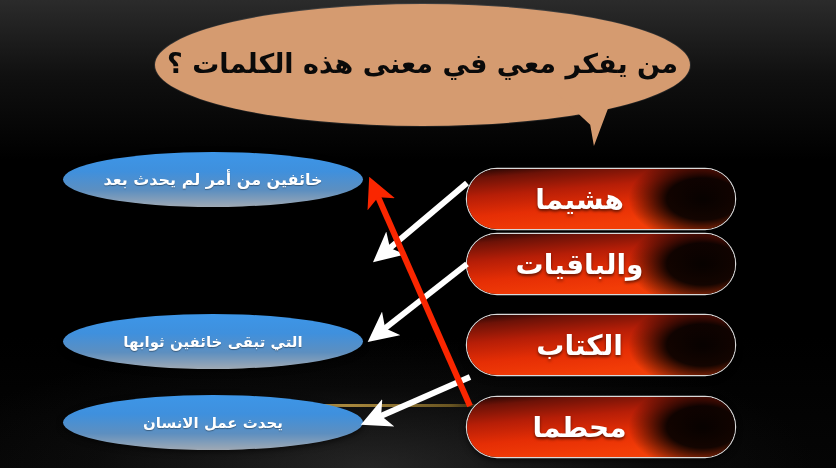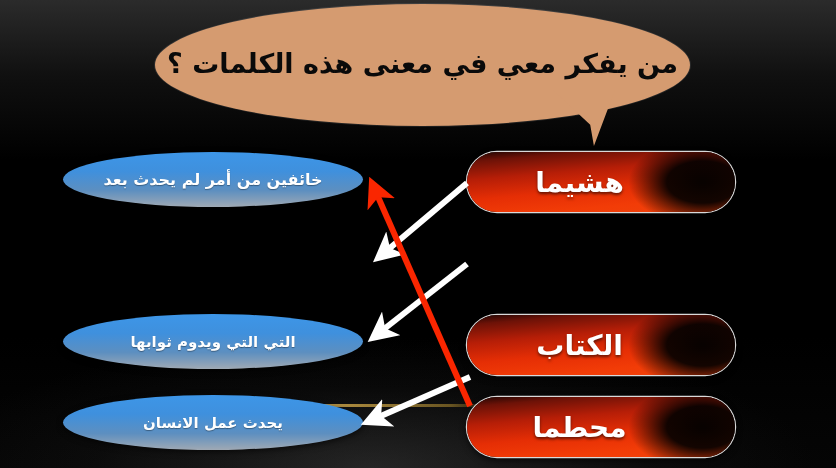--- a/index.html
+++ b/index.html
@@ -67,21 +67,21 @@
     overflow:hidden;
   }
   .redbar .rtxt{
     position:absolute;left:0;top:0;width:225px;height:60px;
     display:flex;align-items:center;justify-content:center;
     direction:rtl;color:#ffffff;
     font-size:28px;font-weight:bold;
     text-shadow:0 2px 3px rgba(0,0,0,0.55);
     white-space:nowrap;
   }
-  .r1{top:152px;}
+  .r1{top:169px;}
   .r2{top:234px;}
   .r3{top:315px;}
   .r4{top:397px;}
   
   #arrows{position:absolute;left:0;top:0;width:836px;height:468px;pointer-events:none;}
   
   .floorline{
     position:absolute;left:100px;top:404px;width:390px;height:3px;
     background:linear-gradient(90deg,rgba(120,95,35,0) 0%,#8c7130 18%,#c9a24a 55%,#6d5822 90%,rgba(0,0,0,0) 100%);
     opacity:.95;
@@ -97,28 +97,31 @@
   <div class="bubble-wrap">
     <div class="bubble"></div>
     <div class="bubble-tail"></div>
     <div class="bubble-text">من يفكر معي في معنى هذه الكلمات ؟</div>
   </div>
 
   <div class="ellipse e1">
     <span class="etxt">خائفين من أمر لم يحدث بعد</span>
   </div>
   <div class="ellipse e3">
-    <span class="etxt">التي التي ويدوم ثوابها</span>
+    <span class="etxt">التي تبقى خائفين ثوابها</span>
   </div>
   <div class="ellipse e4">
     <span class="etxt">يحدث عمل الانسان</span>
   </div>
 
   <div class="redbar r1">
     <span class="rtxt">هشيما</span>
+  </div>
+  <div class="redbar r2">
+    <span class="rtxt">والباقيات</span>
   </div>
   <div class="redbar r3">
     <span class="rtxt">الكتاب</span>
   </div>
   <div class="redbar r4">
     <span class="rtxt">محطما</span>
   </div>
 
   <svg id="arrows" viewBox="0 0 836 468">
     <defs>

